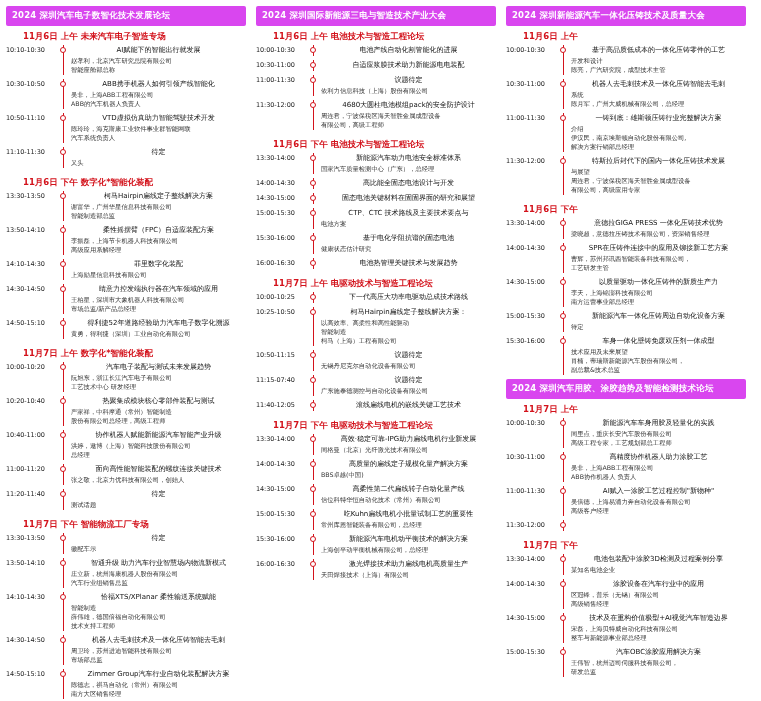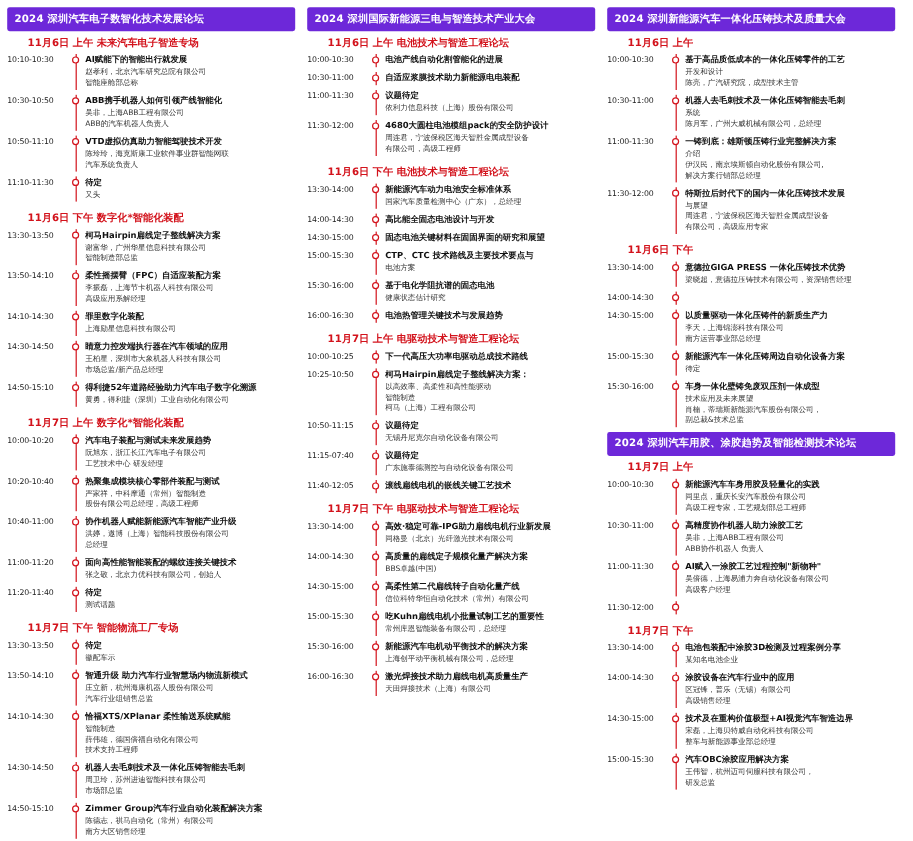--- a/index.html
+++ b/index.html
@@ -5,21 +5,21 @@
   html,body{margin:0;padding:0;background:#ffffff;}
   body{
     font-family:"DejaVu Sans","Liberation Sans",sans-serif;
     width:761px;height:701px;
     font-size:7px;color:#111;
   }
   .page{position:relative;width:761px;height:701px;box-sizing:border-box;padding:6px 6px 0 6px;}
   .cols{display:flex;gap:10px;align-items:flex-start;}
   .col{width:240px;flex:0 0 240px;}
   .forum-header{
-    background:#6d28d9;color:#fff;font-weight:bold;font-size:8.5px;
+    background:#d946ef;color:#fff;font-weight:bold;font-size:8.5px;
     padding:4px 6px;border-radius:2px;margin-bottom:5px;letter-spacing:0.2px;
   }
   .daybar{
     color:#d3131c;font-weight:bold;font-size:8.5px;margin:5px 0 3px 17px;
     line-height:11px;
   }
   .daybar .suffix{color:#d3131c;}
   .sessions{position:relative;margin:0;padding:0;}
   .item{
     position:relative;display:flex;align-items:flex-start;
@@ -33,21 +33,21 @@
     flex:0 0 11px;width:11px;position:relative;align-self:stretch;
   }
   .rail{
     position:absolute;left:5px;top:0;bottom:-1px;width:1px;background:#d3131c;
   }
   .dot{
     position:absolute;left:2px;top:2px;width:6px;height:6px;border-radius:50%;
     background:#fff;border:1.6px solid #d3131c;box-sizing:border-box;
   }
   .body{flex:1 1 auto;padding-left:2px;}
-  .title{font-size:7px;font-weight:bold;color:#111;line-height:10px;}
+  .title{font-size:7px;font-weight:normal;color:#111;line-height:10px;text-align:center;}
   .sub{font-size:6.3px;color:#333;line-height:9px;margin-top:1px;}
   .sub div{white-space:nowrap;overflow:hidden;text-overflow:ellipsis;}
 </style>
 </head>
 <body>
 
 <div class="page">
   <div class="cols" id="cols">
       <div class="col">
         <div class="forum-header">2024 深圳汽车电子数智化技术发展论坛</div>
@@ -672,20 +672,27 @@
                 <div>梁晓超，意德拉压铸技术有限公司，资深销售经理</div>
               </div>
             </div>
           </div>
           <div class="item">
             <div class="time">14:00-14:30</div>
             <div class="railwrap">
               <div class="rail"></div>
               <div class="dot"></div>
             </div>
+            <div class="body">
+              <div class="title">SPR在压铸件连接中的应用及铆接新工艺方案</div>
+              <div class="sub">
+                <div>曹辉，苏州邦讯西智能装备科技有限公司，</div>
+                <div>工艺研发主管</div>
+              </div>
+            </div>
           </div>
           <div class="item">
             <div class="time">14:30-15:00</div>
             <div class="railwrap">
               <div class="rail"></div>
               <div class="dot"></div>
             </div>
             <div class="body">
               <div class="title">以质量驱动一体化压铸件的新质生产力</div>
               <div class="sub">

